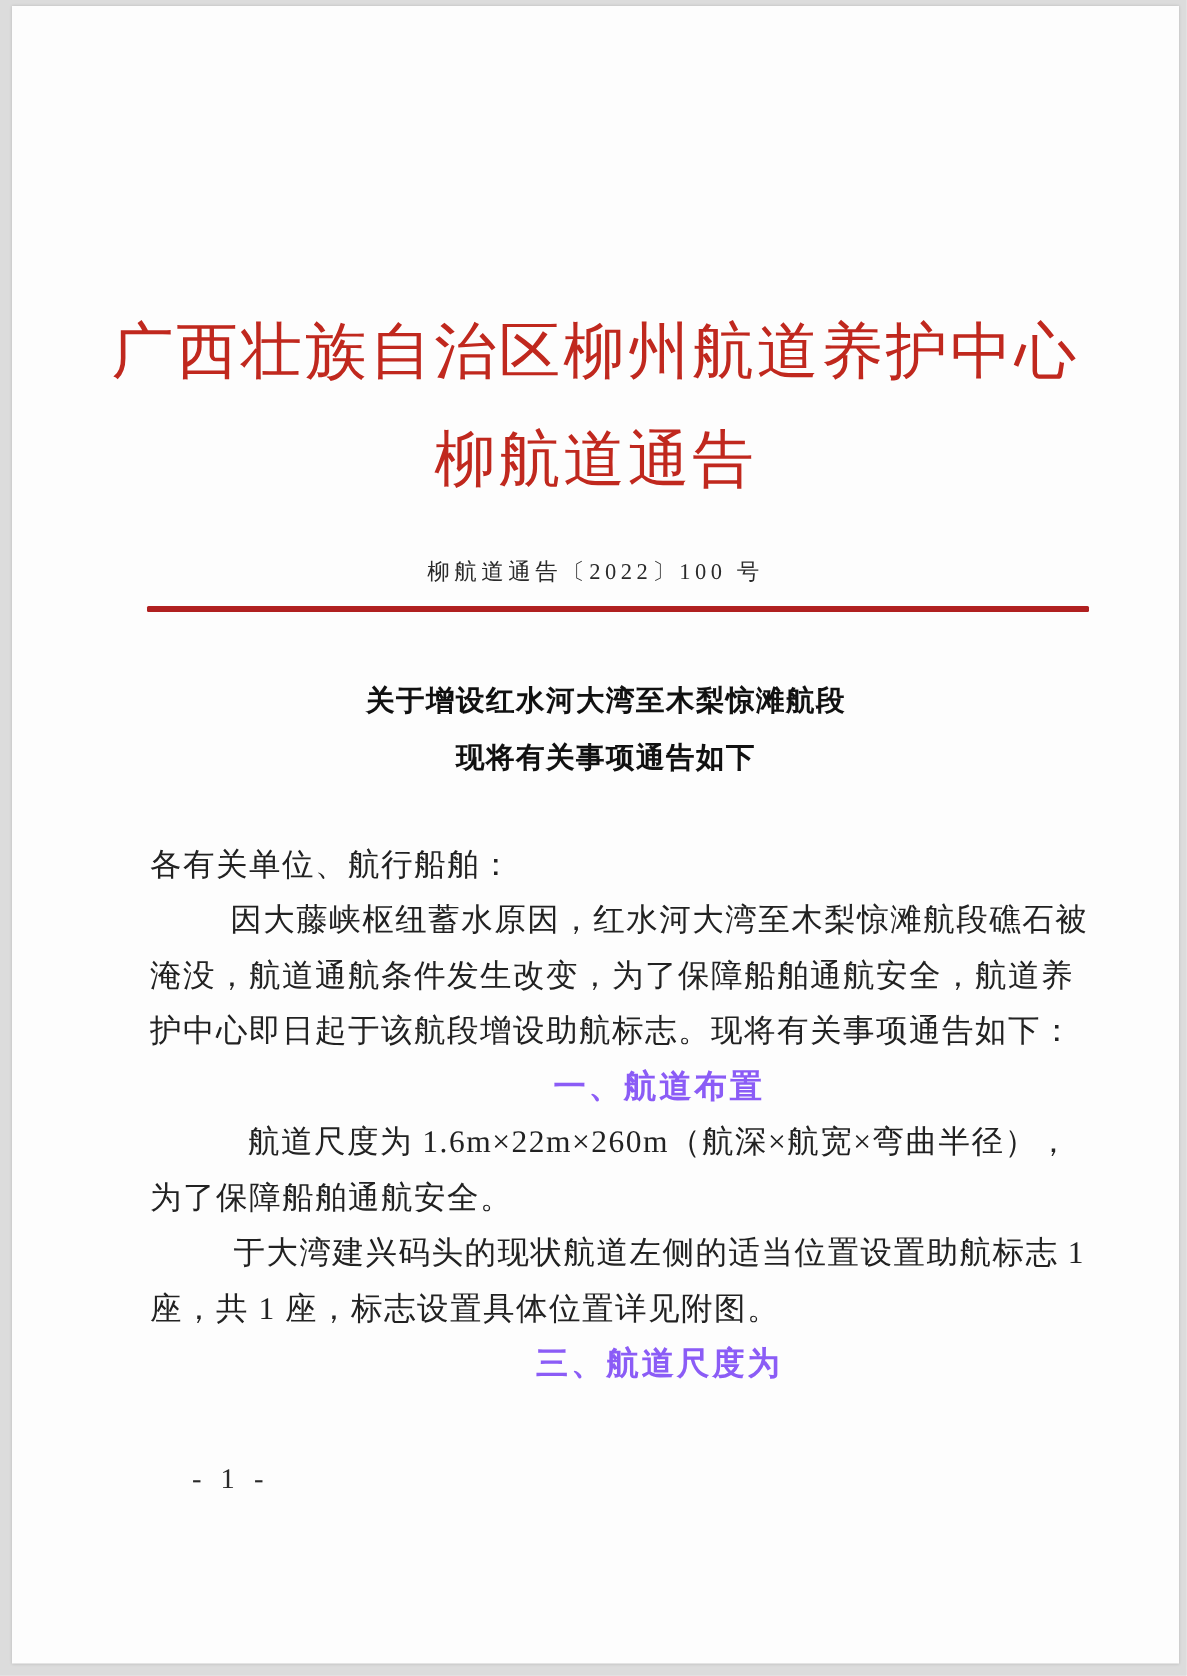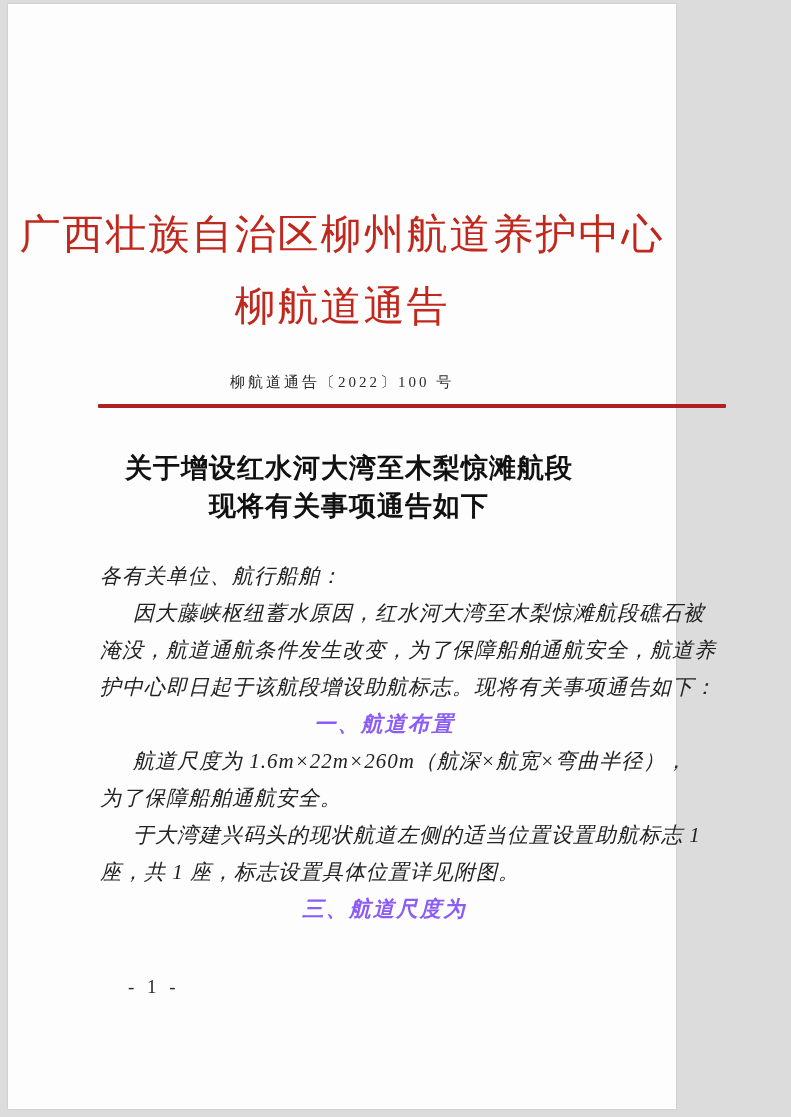--- a/index.html
+++ b/index.html
@@ -10,21 +10,21 @@
     overflow: hidden;
   }
   .scan-frame {
     position: relative;
     width: 791px; height: 1117px;
     background: #dcdcdc;
   }
   .page {
     position: absolute;
     left: 8px; top: 4px;
-    width: 668px; height: 1105px;
+    width: 778px; height: 1105px;
     background: #fdfdfd;
     color: #1f1f1f;
     box-shadow: 0 0 2px rgba(0,0,0,0.15);
   }
   .main-title {
     margin-top: 194px;
     text-align: center;
     font-size: 41px;
     font-weight: normal;
     letter-spacing: 2px;
@@ -43,36 +43,35 @@
     margin-top: 8px;
     margin-left: 90px;
     width: 628px;
     height: 4px;
     border-radius: 1px;
   }
   .subject {
     margin-top: 41px;
     padding: 0 78px 0 92px;
     text-align: center;
-    font-size: 27px;
+    font-size: 19px;
     font-weight: bold;
     letter-spacing: 1px;
     line-height: 38px;
     color: #111;
   }
   .subject .s-line { display: block; }
   .doc-body {
     margin-top: 33px;
     padding-left: 92px;
     padding-right: 40px;
     font-size: 21px;
     letter-spacing: 1px;
     line-height: 37px;
     color: #222;
-    font-style: italic;
   }
   .line { white-space: nowrap; }
   .line.indent { padding-left: 33px; text-align: center; }
   .line.heading {
     font-family: "Liberation Sans", "DejaVu Sans", sans-serif;
     font-weight: bold;
     font-size: 21.5px;
     letter-spacing: 2px;
     color: #8b5cf6;
   }

